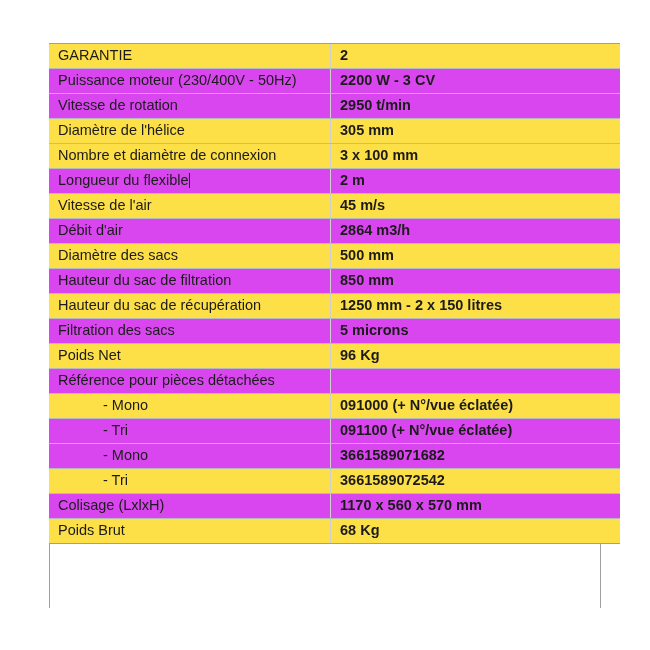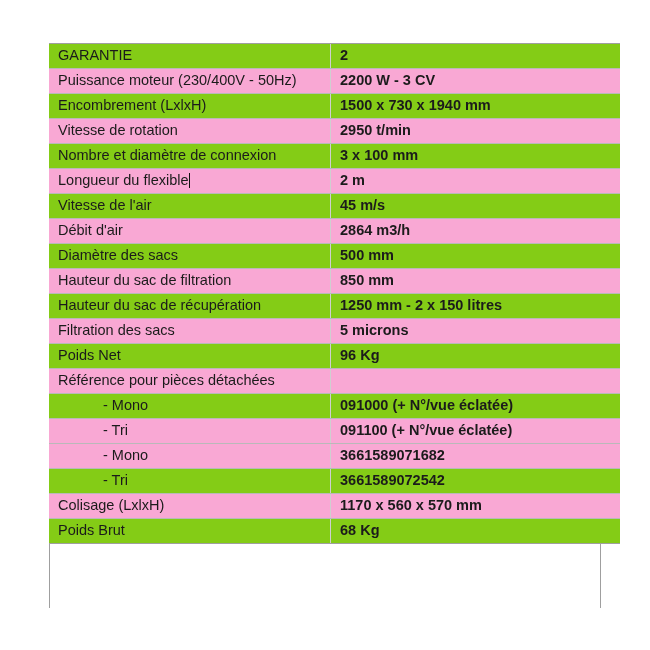--- a/index.html
+++ b/index.html
@@ -54,24 +54,24 @@
   td.label-cell {
     width: 272px;
     font-weight: normal;
   }
   td.value-cell {
     width: 280px;
     font-weight: bold;
     border-left: 1px solid #cfcfcf;
   }
   tr.shade td {
-    background: #f9a8d4;
+    background: #d946ef;
   }
   tr.plain td {
-    background: #84cc16;
+    background: #fde047;
   }
   .indent {
     display: inline-block;
     padding-left: 45px;
   }
   .caret {
     display: inline-block;
     width: 1px;
     height: 15px;
     background: #111111;
@@ -104,27 +104,27 @@
   <table class="spec-table">
     <tbody>
         <tr class="plain">
           <td class="label-cell"><span>GARANTIE</span></td>
           <td class="value-cell">2</td>
         </tr>
         <tr class="shade">
           <td class="label-cell"><span>Puissance moteur (230/400V - 50Hz)</span></td>
           <td class="value-cell">2200 W - 3 CV</td>
         </tr>
-        <tr class="plain">
-          <td class="label-cell"><span>Encombrement (LxlxH)</span></td>
-          <td class="value-cell">1500 x 730 x 1940 mm</td>
-        </tr>
         <tr class="shade">
           <td class="label-cell"><span>Vitesse de rotation</span></td>
           <td class="value-cell">2950 t/min</td>
+        </tr>
+        <tr class="plain">
+          <td class="label-cell"><span>Diamètre de l'hélice</span></td>
+          <td class="value-cell">305 mm</td>
         </tr>
         <tr class="plain">
           <td class="label-cell"><span>Nombre et diamètre de connexion</span></td>
           <td class="value-cell">3 x 100 mm</td>
         </tr>
         <tr class="shade">
           <td class="label-cell"><span>Longueur du flexible</span><span class="caret"></span></td>
           <td class="value-cell">2 m</td>
         </tr>
         <tr class="plain">

